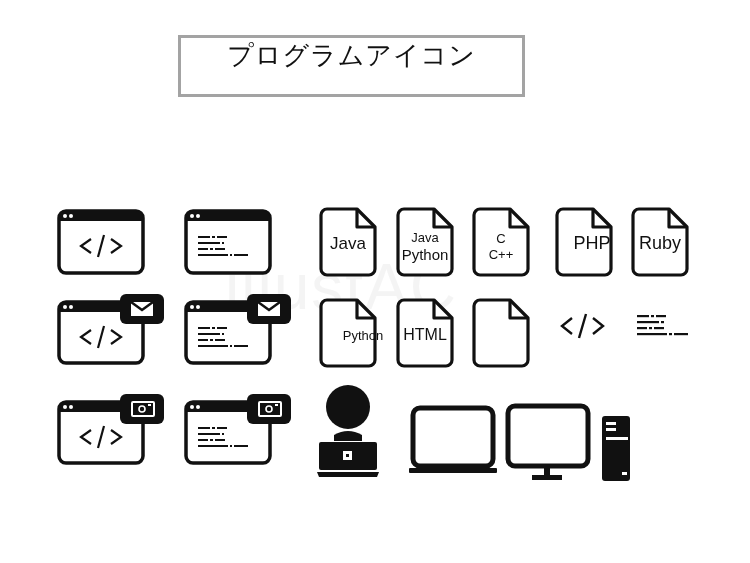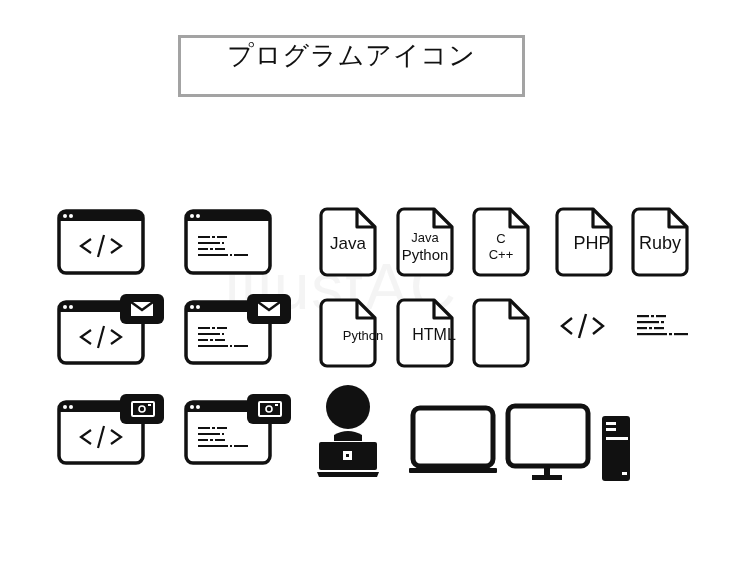--- a/index.html
+++ b/index.html
@@ -179,21 +179,21 @@
 </div>
 
 <div class="abs" style="left:319px;top:298px;width:58px;height:70px;padding-left:30px;">
   <svg width="58" height="70" viewBox="0 0 58 70" class="abs" style="left:0;top:0;">
     <path d="M8 2 H38 L56 20 V62 a6 6 0 0 1 -6 6 H8 a6 6 0 0 1 -6 -6 V8 a6 6 0 0 1 6 -6z" fill="#fff" stroke="#111" stroke-width="3.2" stroke-linejoin="round"></path>
     <path d="M38 2 V20 H56" fill="none" stroke="#111" stroke-width="3.2" stroke-linejoin="round"></path>
   </svg>
   <div class="doc-label" style="top:31px;font-size:13px;">Python</div>
 </div>
 
-<div class="abs" style="left:396px;top:298px;width:76px;height:70px;">
+<div class="abs" style="left:396px;top:298px;width:58px;height:70px;">
   <svg width="58" height="70" viewBox="0 0 58 70" class="abs" style="left:0;top:0;">
     <path d="M8 2 H38 L56 20 V62 a6 6 0 0 1 -6 6 H8 a6 6 0 0 1 -6 -6 V8 a6 6 0 0 1 6 -6z" fill="#fff" stroke="#111" stroke-width="3.2" stroke-linejoin="round"></path>
     <path d="M38 2 V20 H56" fill="none" stroke="#111" stroke-width="3.2" stroke-linejoin="round"></path>
   </svg>
   <div class="doc-label" style="top:29px;font-size:16px;">HTML</div>
 </div>
 
 <div class="abs" style="left:472px;top:298px;width:58px;height:70px;">
   <svg width="58" height="70" viewBox="0 0 58 70" class="abs" style="left:0;top:0;">
     <path d="M8 2 H38 L56 20 V62 a6 6 0 0 1 -6 6 H8 a6 6 0 0 1 -6 -6 V8 a6 6 0 0 1 6 -6z" fill="#fff" stroke="#111" stroke-width="3.2" stroke-linejoin="round"></path>

